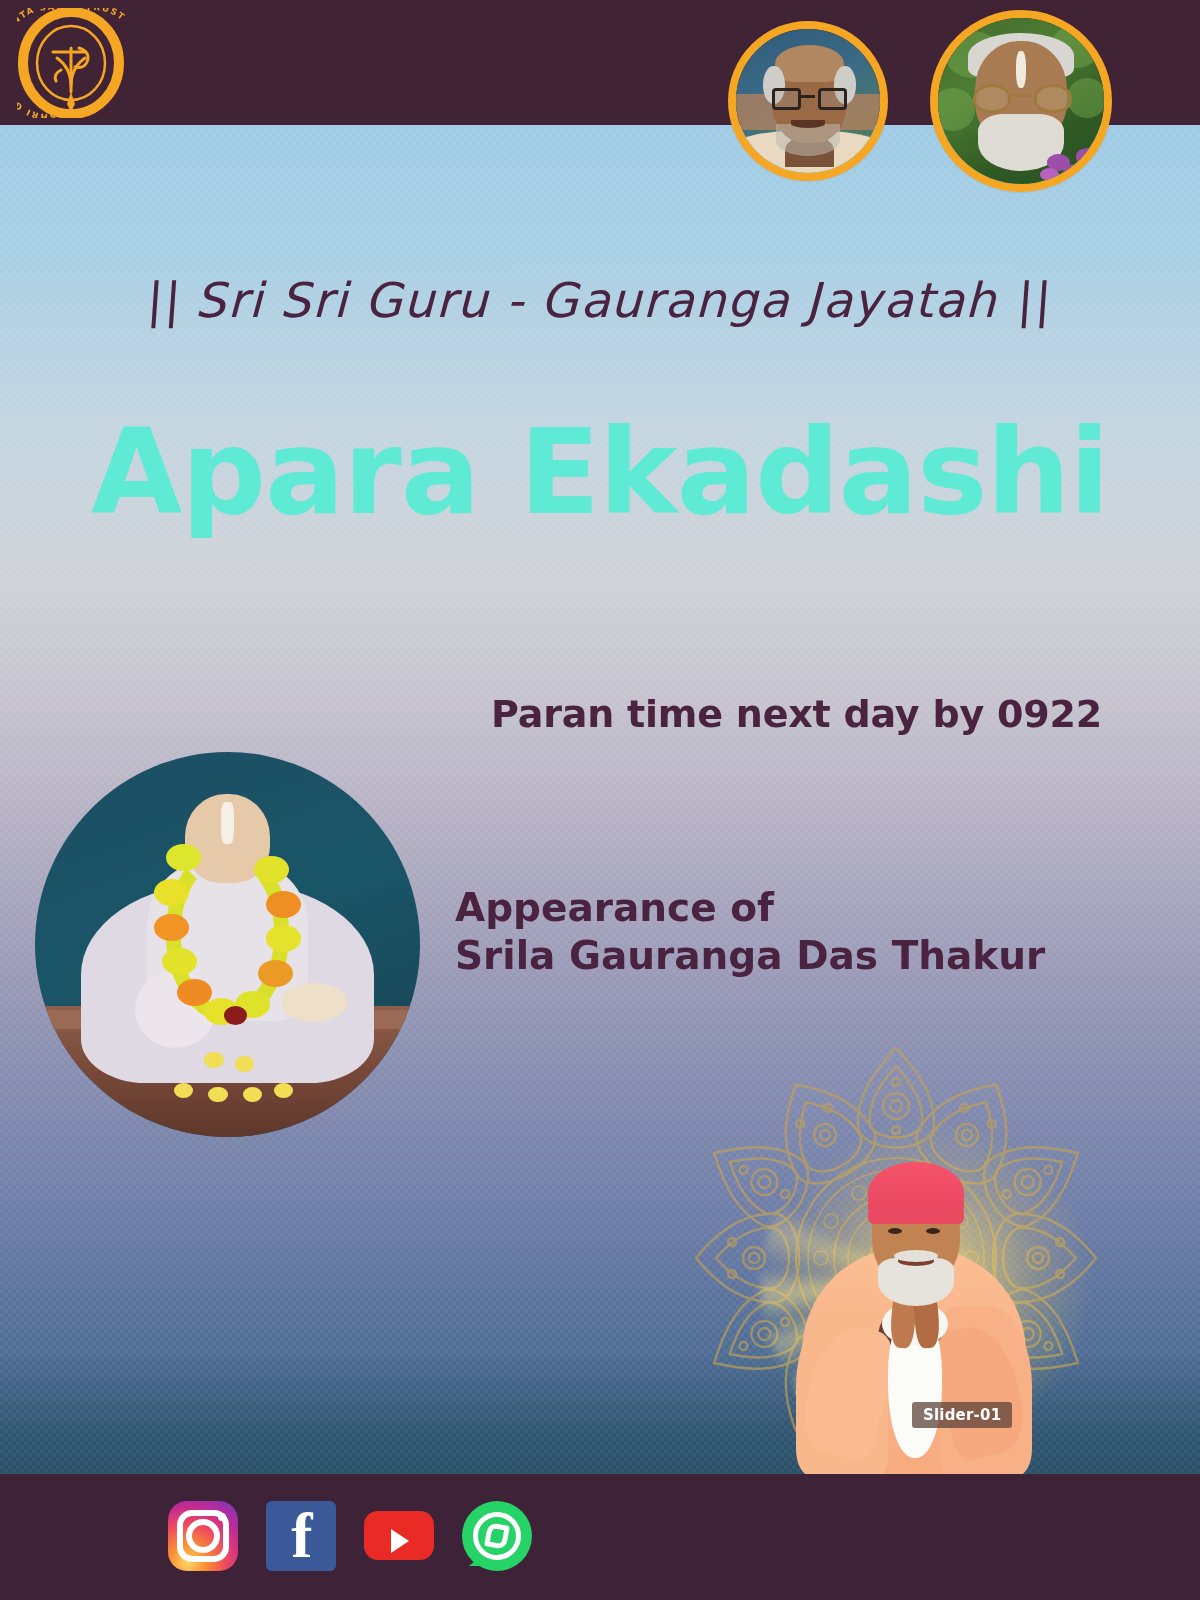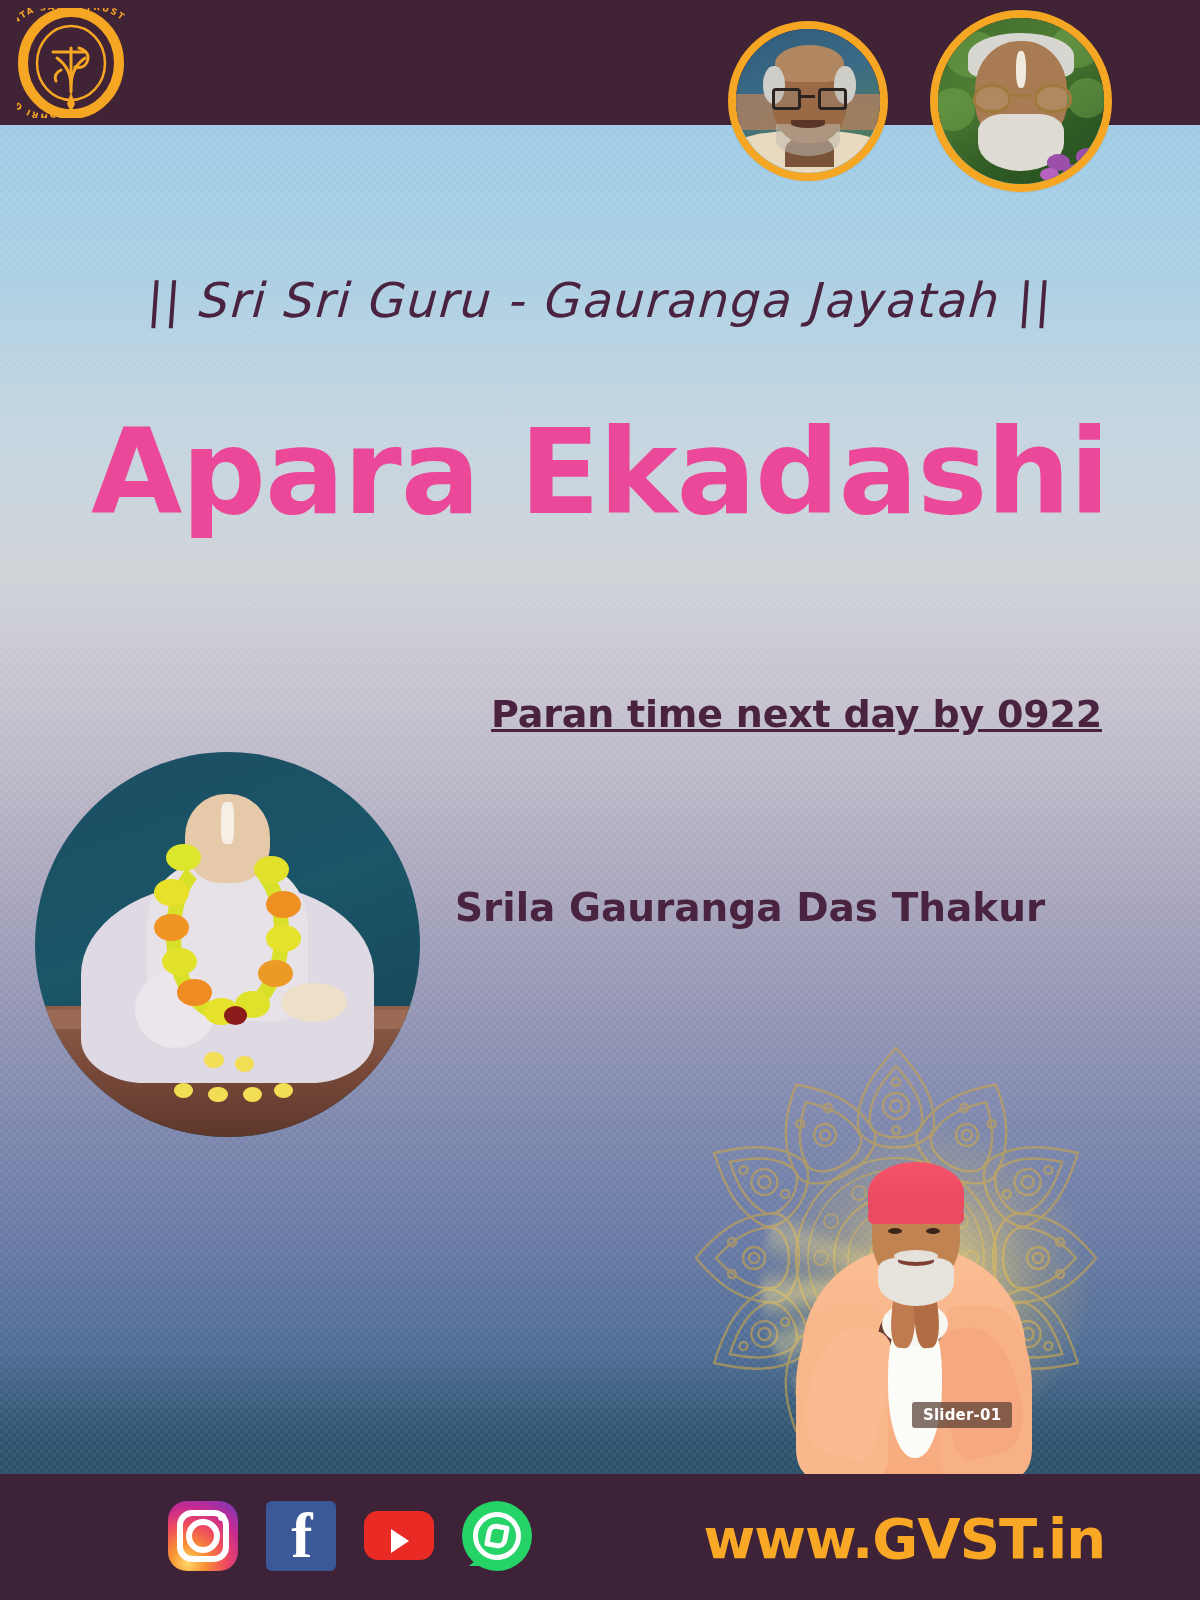--- a/index.html
+++ b/index.html
@@ -115,35 +115,34 @@
     z-index:10;
     transform:skewX(-4deg);
   }
 
   
   .main-title {
     position:absolute; left:0; top:412px; width:1200px;
     text-align:center; z-index:10;
     font-family:"DejaVu Sans", sans-serif;
     font-weight:700;
-    color:#ec4899;
+    color:#5eead4;
     font-size:118px;
     line-height:1.02;
     letter-spacing:-1px;
   }
   .main-title .line2 { display:block; }
 
   .paran {
     position:absolute; right:98px; top:692px;
     font-family:"DejaVu Sans", sans-serif;
     font-weight:700; font-size:38px;
     color:#4a2340;
     z-index:10;
     letter-spacing:-.2px;
-    text-decoration:underline;
   }
 
   
   .deity {
     position:absolute; left:35px; top:752px;
     width:385px; height:385px;
     border-radius:50%;
     overflow:hidden; z-index:12;
   }
   .d-bg { position:absolute; inset:0; background:linear-gradient(160deg,#1d4e63 0%,#1a5568 45%,#17404f 100%); }
@@ -396,20 +395,21 @@
     <div class="d-gbead" style="left:49%;top:66%;width:6%;height:5%;background:#8c1b1b;"></div>
     <div class="d-flower" style="left:44%;top:78%;width:5%;height:4%;"></div>
     <div class="d-flower" style="left:52%;top:79%;width:5%;height:4%;"></div>
     <div class="d-flower" style="left:36%;top:86%;width:5%;height:4%;"></div>
     <div class="d-flower" style="left:45%;top:87%;width:5%;height:4%;"></div>
     <div class="d-flower" style="left:54%;top:87%;width:5%;height:4%;"></div>
     <div class="d-flower" style="left:62%;top:86%;width:5%;height:4%;"></div>
   </div>
 
   <div class="appearance">
+    <span class="a1">Appearance of</span>
     <span class="a2">Srila Gauranga Das Thakur</span>
   </div>
 
   <div class="mandala-wrap">
     <svg class="mandala" viewBox="0 0 480 480">
       <g fill="none" stroke="#c9a44c" stroke-width="2.4" transform="translate(240,240)">
         <g id="petals">
           <g>
             <path d="M0,-210 C 26,-182 40,-158 38,-130 C 30,-104 -30,-104 -38,-130 C -40,-158 -26,-182 0,-210 Z"></path>
             <path d="M0,-192 C 18,-172 28,-154 26,-134 C 20,-116 -20,-116 -26,-134 C -28,-154 -18,-172 0,-192 Z"></path>
@@ -503,16 +503,15 @@
         <div class="yt-box"></div>
         <div class="yt-play"></div>
       </div>
       <div class="sicon">
         <div class="wa-box"></div>
         <div class="wa-tail"></div>
         <div class="wa-inner"></div>
         <div class="wa-phone"></div>
       </div>
     </div>
-    <div class="website">www.GVST.in</div>
   </div>
 
 </div>
 
 </body></html>

